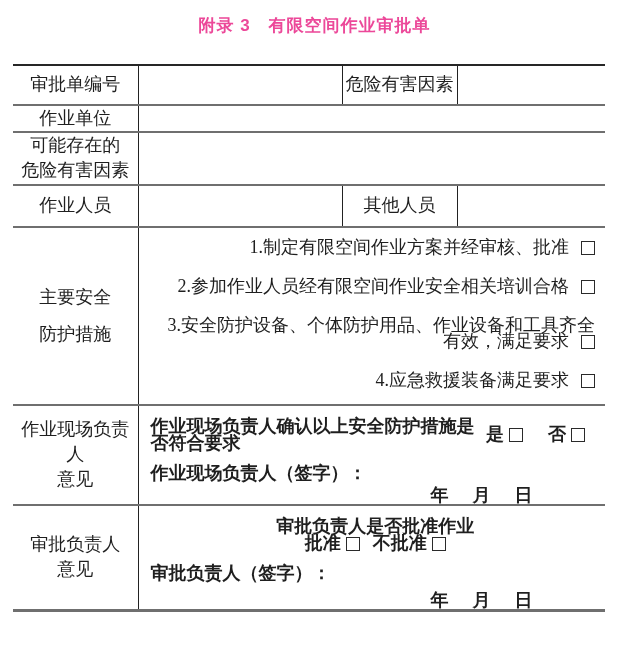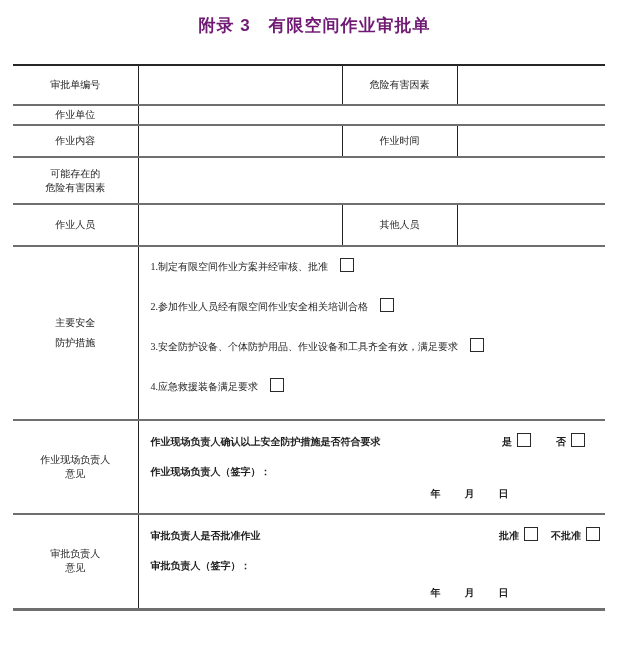--- a/index.html
+++ b/index.html
@@ -15,38 +15,38 @@
     color: #1f1f1f;
     overflow: hidden;
   }
   .doc-title {
     margin: 14px 0 0 0;
     text-align: center;
     font-family: "Liberation Sans", "DejaVu Sans", sans-serif;
     font-weight: bold;
     font-size: 17px;
     letter-spacing: 1px;
-    color: #701a75;
+    color: #ec4899;
   }
   table.form {
     position: absolute;
     left: 13px;
     top: 64px;
     width: 592px;
     border-collapse: collapse;
     table-layout: fixed;
   }
   col.c1 { width: 125px; }
   col.c2 { width: 204px; }
   col.c3 { width: 115px; }
   col.c4 { width: 148px; }
 
   td {
     padding: 0;
-    font-size: 10px;
+    font-size: 18px;
     line-height: 1.4;
     vertical-align: middle;
   }
   tr > td { border-top: 2px solid #6f6f6f; }
   tr.first > td { border-top: 2px solid #262626; }
   tr.last > td { border-bottom: 3px solid #6f6f6f; }
 
   td.lab { text-align: center; }
   td.br { border-right: 1.5px solid #222222; }
   td.bl { border-left: 1.5px solid #222222; }
@@ -67,37 +67,38 @@
   .cb {
     display: inline-block;
     width: 12px;
     height: 12px;
     border: 1px solid #2a2a2a;
     vertical-align: -2px;
     margin-left: 6px;
     background: #ffffff;
   }
   .measures {
-    padding: 11px 10px 12px 12px;
+    padding: 11px 10px 12px 28px;
     vertical-align: top;
+    text-align: right;
   }
   .measure-item { margin-bottom: 23px; line-height: 16px; }
-  .measure-item:last-child { margin-bottom: 12px; }
+  .measure-item:last-child { margin-bottom: 4px; }
   .measure-item .cb { margin-left: 12px; }
 
   .opinion { vertical-align: top; }
   .opinion .inner { padding: 12px 0 0 12px; font-weight: bold; }
   .op-line1 {
     display: flex;
     justify-content: space-between;
     align-items: center;
     line-height: 17px;
   }
   .inner.site .op-line1 { padding-right: 20px; }
-  .inner.approve .op-line1 { padding-right: 5px; }
+  .inner.approve .op-line1 { padding-right: 5px; flex-direction: column; }
   .choice-group { display: flex; }
   .inner.site .choice-group { gap: 25px; }
   .inner.approve .choice-group { gap: 13px; }
   .choice { white-space: nowrap; }
   .choice .cb { margin-left: 5px; }
   .sign-line { margin-top: 13px; line-height: 17px; }
   .date-line {
     margin-top: 5px;
     margin-left: 280px;
     display: flex;
@@ -125,26 +126,20 @@
     <td class="br"></td>
     <td class="lab bl br">危险有害因素</td>
     <td></td>
   </tr>
 
   <tr class="r2">
     <td class="lab br">作业单位</td>
     <td colspan="3"></td>
   </tr>
 
-  <tr class="r3">
-    <td class="lab br">作业内容</td>
-    <td class="br"></td>
-    <td class="lab bl br">作业时间</td>
-    <td></td>
-  </tr>
 
   <tr class="r4">
     <td class="lab br lab2">
       <span>可能存在的</span>
       <span>危险有害因素</span>
     </td>
     <td colspan="3"></td>
   </tr>
 
 

